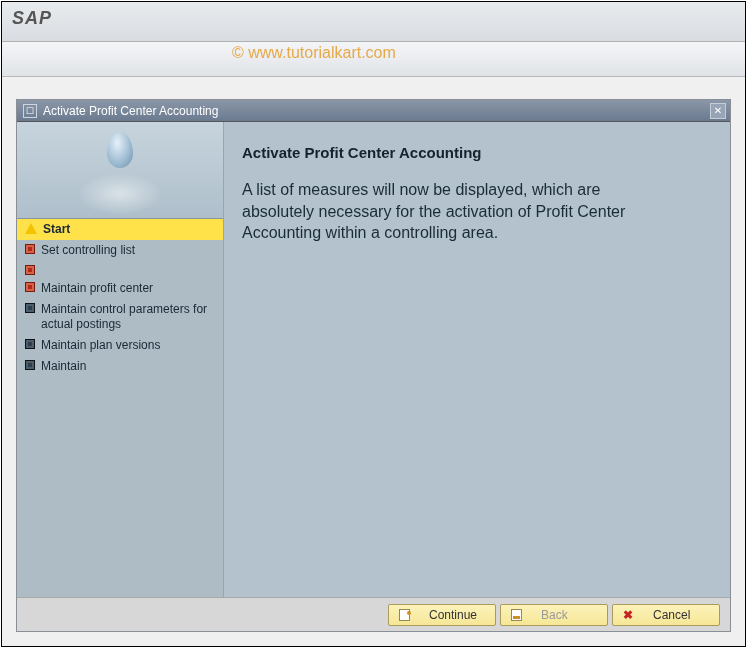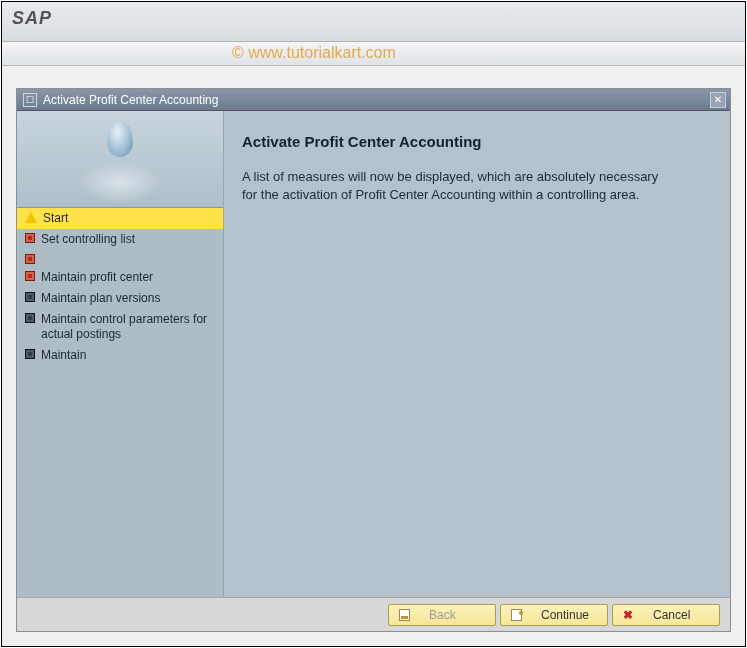--- a/index.html
+++ b/index.html
@@ -26,21 +26,21 @@
     }
     .sap-logo {
       font-style: italic;
       font-weight: bold;
       font-size: 18px;
       color: #555;
       letter-spacing: 1px;
     }
     .toolbar-row {
       background: linear-gradient(#f4f5f7,#e0e3e7);
-      height: 24px;
+      height: 35px;
       border-bottom: 1px solid #b8b8b8;
       position: relative;
     }
     .watermark {
       position: absolute;
       top: 2px;
       left: 230px;
       color: #e6a94a;
       font-size: 16px;
       font-family: Arial, sans-serif;
@@ -130,20 +130,21 @@
       display: flex;
       align-items: flex-start;
       padding: 3px 6px 3px 8px;
       font-size: 12px;
       color: #1a2835;
       cursor: pointer;
       line-height: 1.25;
     }
     .nav-item.selected {
       background: #ffe24a;
+      font-weight: bold;
     }
     .nav-icon {
       width: 12px;
       height: 12px;
       margin-right: 6px;
       margin-top: 1px;
       flex-shrink: 0;
       display: inline-block;
     }
     .nav-icon.warn {
@@ -173,21 +174,21 @@
       background: #b3c2cc;
       padding: 22px 18px;
     }
     .main-title {
       font-weight: bold;
       font-size: 15px;
       color: #14232f;
       margin-bottom: 18px;
     }
     .main-text {
-      font-size: 13px;
+      font-size: 16px;
       color: #1a2c38;
       line-height: 1.35;
       max-width: 420px;
     }
     .dialog-footer {
       background: #d7d7d7;
       height: 34px;
       border-top: 1px solid #a8a8a8;
       display: flex;
       align-items: center;
@@ -289,49 +290,49 @@
               </div>
               <div class="nav-item">
                 <span class="nav-icon square"></span>
               </div>
               <div class="nav-item">
                 <span class="nav-icon square"></span>
                 <span class="nav-label">Maintain profit center</span>
               </div>
               <div class="nav-item">
                 <span class="nav-icon dark"></span>
+                <span class="nav-label">Maintain control parameters for actual postings</span>
+              </div>
+              <div class="nav-item">
+                <span class="nav-icon dark"></span>
                 <span class="nav-label">Maintain plan versions</span>
-              </div>
-              <div class="nav-item">
-                <span class="nav-icon dark"></span>
-                <span class="nav-label">Maintain control parameters for actual postings</span>
               </div>
               <div class="nav-item">
                 <span class="nav-icon dark"></span>
                 <span class="nav-label">Maintain</span>
               </div>
             </div>
         </div>
         <div class="main-panel">
           <div class="main-title">Activate Profit Center Accounting</div>
           <div class="main-text">A list of measures will now be displayed, which are absolutely necessary for the activation of Profit Center Accounting within a controlling area.</div>
         </div>
       </div>
       <div class="dialog-footer">
+        <div class="btn">
+          <span class="btn-icon">
+              <span class="icon-page2"></span>
+            </span>
+          <span>Continue</span>
+        </div>
         <div class="btn disabled">
           <span class="btn-icon">
               <span class="icon-page"></span>
             </span>
           <span>Back</span>
-        </div>
-        <div class="btn">
-          <span class="btn-icon">
-              <span class="icon-page2"></span>
-            </span>
-          <span>Continue</span>
         </div>
         <div class="btn">
           <span class="btn-icon icon-cancel">✖</span>
           <span>Cancel</span>
         </div>
       </div>
     </div>
   </div>
 </div>
 

